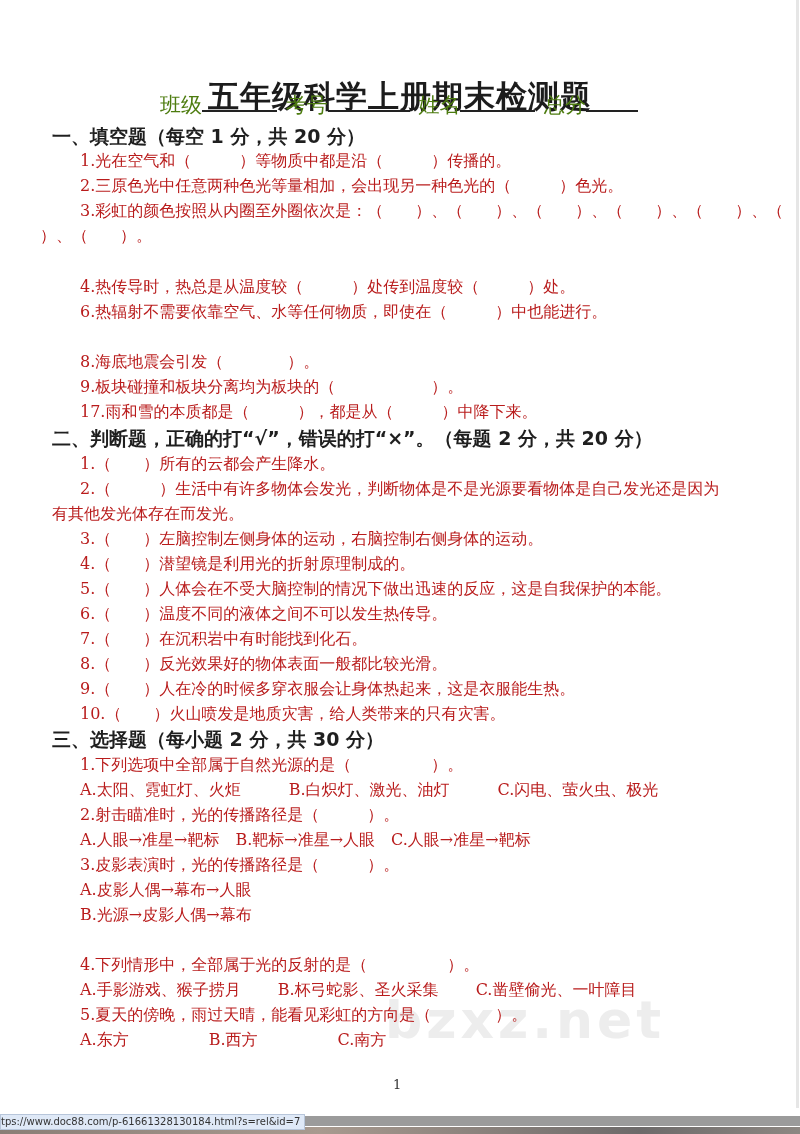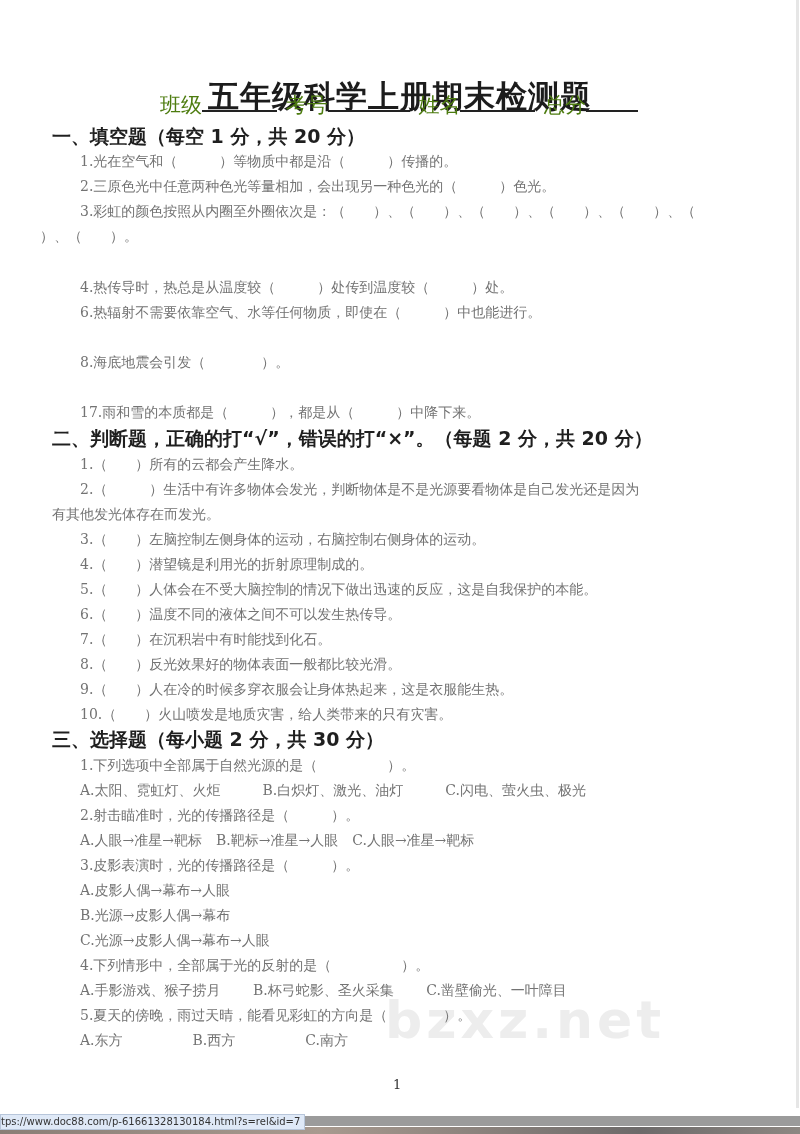--- a/index.html
+++ b/index.html
@@ -17,21 +17,21 @@
     position:absolute; left:0; width:800px; top:40px; text-align:center;
     font-family:"DejaVu Sans","Liberation Sans",sans-serif;
     font-weight:bold; font-size:31px; letter-spacing:1px; color:#1c1c1c;margin-top:36px;
   }
   .infoline {
     position:absolute; top:90px; left:160px;
     font-family:"DejaVu Sans","Liberation Sans",sans-serif;
     font-size:21px; color:#4d7c0f; white-space:nowrap;
   }
   .infoline .blank { display:inline-block; border-bottom:2px solid #222; height:20px; vertical-align:baseline; margin-right:2px; }
-  .line { position:absolute; font-size:14px; white-space:nowrap; color:#737373; line-height:20px; }
+  .line { position:absolute; font-size:16px; white-space:nowrap; color:#b91c1c; line-height:20px; }
   .sec { left:52px; font-weight:bold; font-size:19px; color:#1f1f1f; font-family:"DejaVu Sans","Liberation Sans",sans-serif; }
   .q { left:80px; }
   .cont { left:52px; }
   .opt { left:80px; }
   .pageno { position:absolute; top:1077px; left:393px; font-size:13px; color:#333; }
   .watermark {
     position:absolute; left:385px; top:990px;
     font-family:"DejaVu Sans","Liberation Sans",sans-serif; font-weight:bold;
     font-size:52px; letter-spacing:4px; color:#ededed; z-index:0;
   }
@@ -61,20 +61,21 @@
     </div>
 
     <div class="line sec" style="top:126px">一、填空题（每空 1 分，共 20 分）</div>
     <div class="line q" style="top:151px">1.光在空气和（　　　）等物质中都是沿（　　　）传播的。</div>
     <div class="line q" style="top:176px">2.三原色光中任意两种色光等量相加，会出现另一种色光的（　　　）色光。</div>
     <div class="line q" style="top:201px">3.彩虹的颜色按照从内圈至外圈依次是：（　　）、（　　）、（　　）、（　　）、（　　）、（</div>
     <div class="line cont" style="top:226px;left:40px">）、（　　）。</div>
     <div class="line q" style="top:277px">4.热传导时，热总是从温度较（　　　）处传到温度较（　　　）处。</div>
     <div class="line q" style="top:302px">6.热辐射不需要依靠空气、水等任何物质，即使在（　　　）中也能进行。</div>
     <div class="line q" style="top:352px">8.海底地震会引发（　　　　）。</div>
+    <div class="line q" style="top:377px">9.板块碰撞和板块分离均为板块的（　　　　　　）。</div>
     <div class="line q" style="top:402px">17.雨和雪的本质都是（　　　），都是从（　　　）中降下来。</div>
 
     <div class="line sec" style="top:428px">二、判断题，正确的打“√”，错误的打“×”。（每题 2 分，共 20 分）</div>
     <div class="line q" style="top:454px">1.（　　）所有的云都会产生降水。</div>
     <div class="line q" style="top:479px">2.（　　　）生活中有许多物体会发光，判断物体是不是光源要看物体是自己发光还是因为</div>
     <div class="line cont" style="top:504px">有其他发光体存在而发光。</div>
     <div class="line q" style="top:529px">3.（　　）左脑控制左侧身体的运动，右脑控制右侧身体的运动。</div>
     <div class="line q" style="top:554px">4.（　　）潜望镜是利用光的折射原理制成的。</div>
     <div class="line q" style="top:579px">5.（　　）人体会在不受大脑控制的情况下做出迅速的反应，这是自我保护的本能。</div>
     <div class="line q" style="top:604px">6.（　　）温度不同的液体之间不可以发生热传导。</div>
@@ -84,21 +85,20 @@
     <div class="line q" style="top:704px">10.（　　）火山喷发是地质灾害，给人类带来的只有灾害。</div>
 
     <div class="line sec" style="top:729px">三、选择题（每小题 2 分，共 30 分）</div>
     <div class="line q" style="top:755px">1.下列选项中全部属于自然光源的是（　　　　　）。</div>
     <div class="line opt" style="top:780px">A.太阳、霓虹灯、火炬　　　B.白炽灯、激光、油灯　　　C.闪电、萤火虫、极光</div>
     <div class="line q" style="top:805px">2.射击瞄准时，光的传播路径是（　　　）。</div>
     <div class="line opt" style="top:830px">A.人眼→准星→靶标　B.靶标→准星→人眼　C.人眼→准星→靶标</div>
     <div class="line q" style="top:855px">3.皮影表演时，光的传播路径是（　　　）。</div>
     <div class="line opt" style="top:880px">A.皮影人偶→幕布→人眼</div>
     <div class="line opt" style="top:905px">B.光源→皮影人偶→幕布</div>
-    <div class="line opt" style="top:930px">C.光源→皮影人偶→幕布→人眼</div>
     <div class="line q" style="top:955px">4.下列情形中，全部属于光的反射的是（　　　　　）。</div>
     <div class="line opt" style="top:980px">A.手影游戏、猴子捞月　　 B.杯弓蛇影、圣火采集　　 C.凿壁偷光、一叶障目</div>
     <div class="line q" style="top:1005px">5.夏天的傍晚，雨过天晴，能看见彩虹的方向是（　　　　）。</div>
     <div class="line opt" style="top:1030px">A.东方　　　　　B.西方　　　　　C.南方</div>
 
     <div class="pageno">1</div>
   </div>
 </div>
 
 <div class="scrollbar-h"></div>

